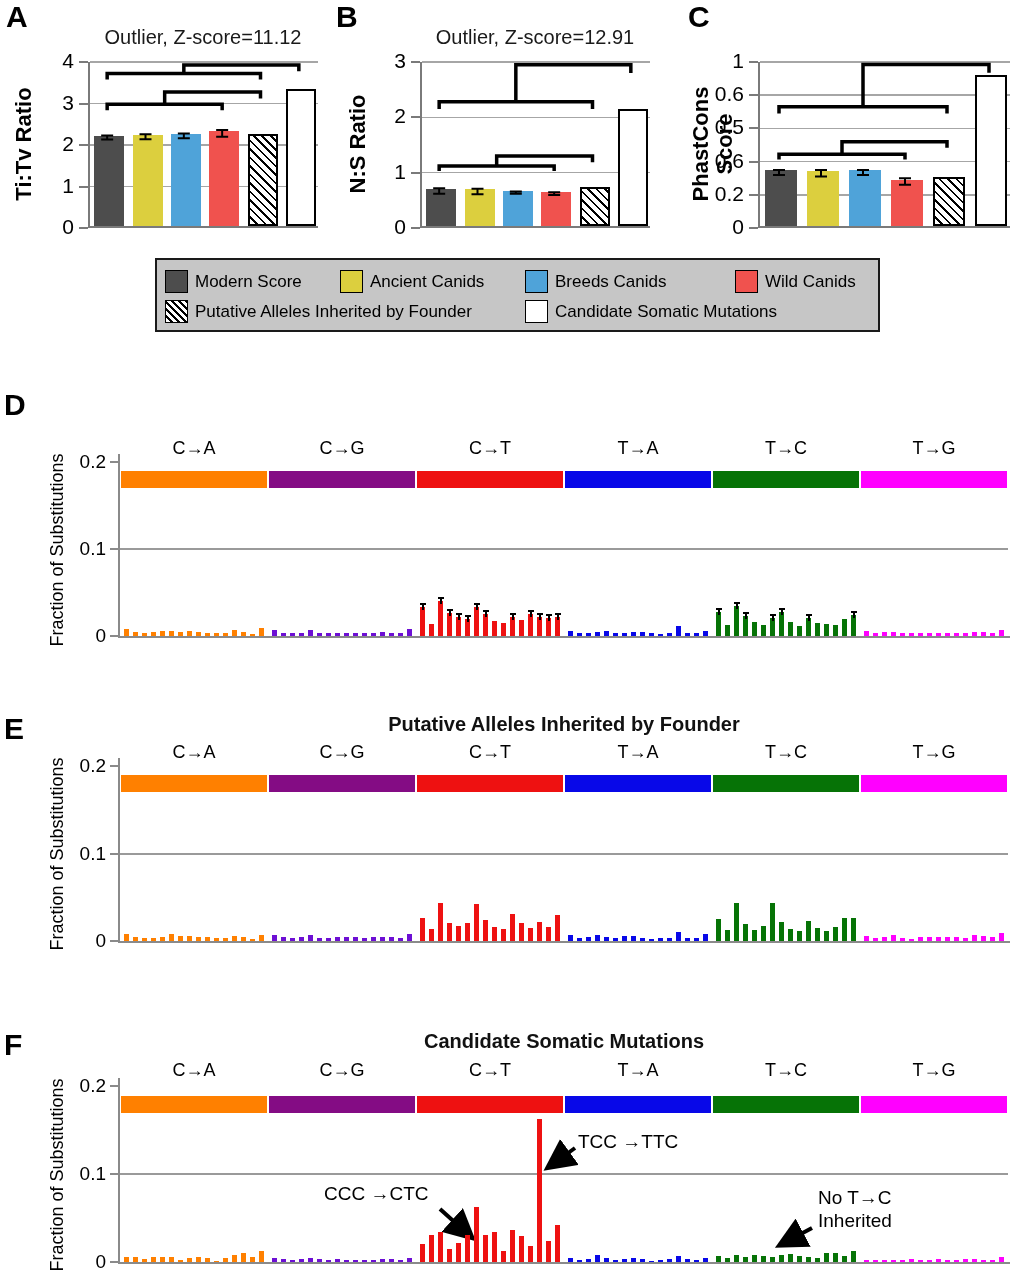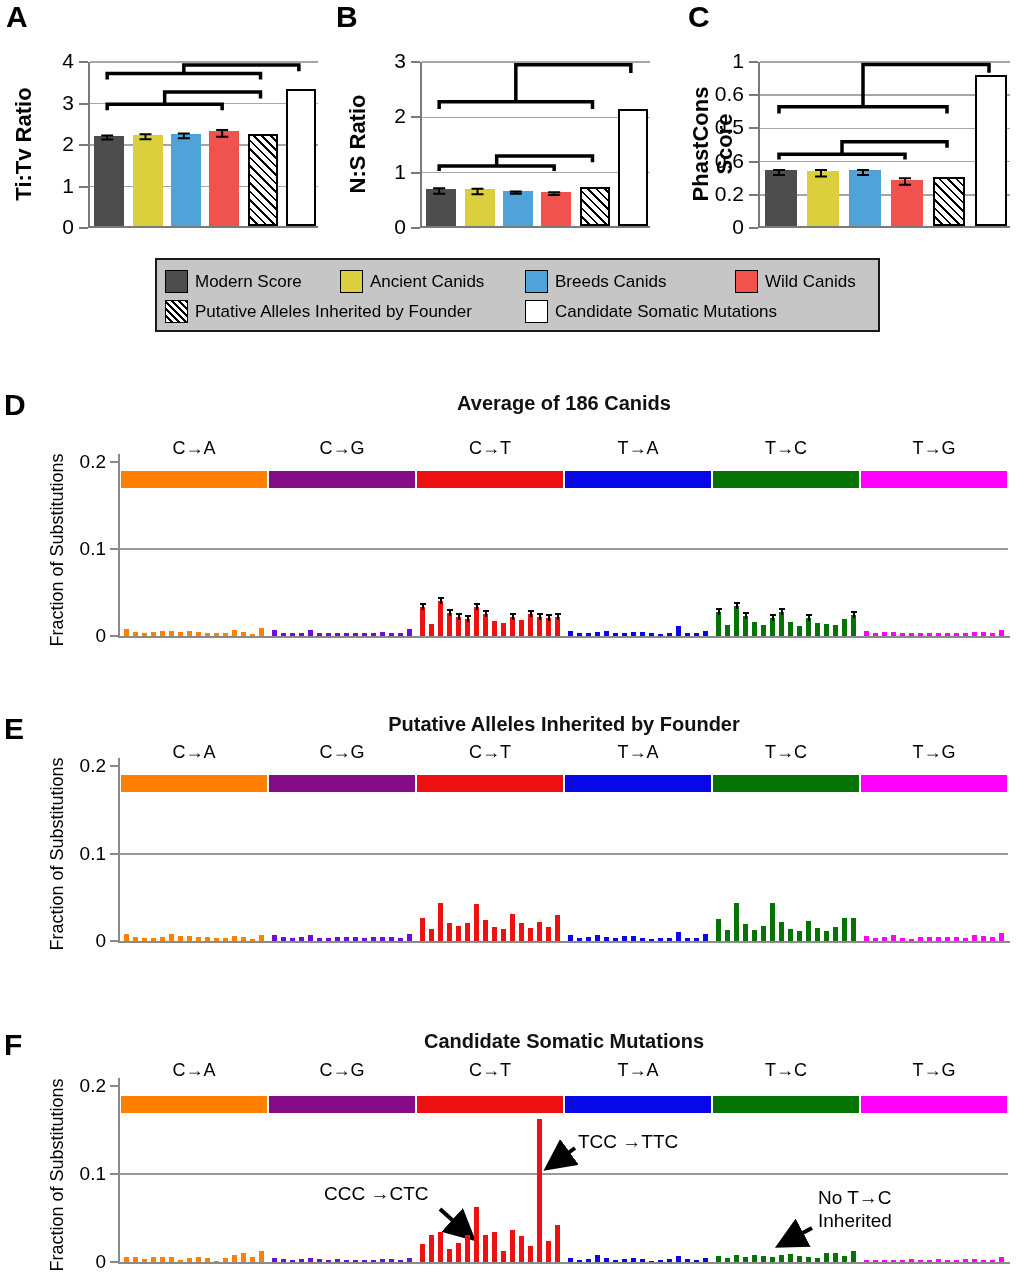--- a/index.html
+++ b/index.html
@@ -44,29 +44,30 @@
 
 <div id="fig">
 
   <div class="abs letter" style="left:6px;top:0px">A</div>
   <div class="abs letter" style="left:336px;top:0px">B</div>
   <div class="abs letter" style="left:688px;top:0px">C</div>
   <div class="abs letter" style="left:4px;top:388px">D</div>
   <div class="abs letter" style="left:4px;top:712px">E</div>
   <div class="abs letter" style="left:4px;top:1028px">F</div>
 
+  <div class="abs toptitle" style="left:73px;top:26px;width:260px">Outlier, Z-score=11.12</div>
+  <div class="abs toptitle" style="left:405px;top:26px;width:260px">Outlier, Z-score=12.91</div>
 
   <div class="abs ylab" style="left:-76px;top:132px;width:200px">Ti:Tv Ratio</div>
   <div class="abs ylab" style="left:258px;top:132px;width:200px">N:S Ratio</div>
   <div class="abs ylab" style="left:628px;top:120px;width:170px">PhastCons
 Score</div>
 
   <div class="legendbox" style="left:155px;top:258px;width:725px;height:74px"></div>
 
-  <div class="abs deftitle" style="left:264px;top:392px;width:600px">Average of 186 Canids</div>
   <div class="abs deftitle" style="left:264px;top:713px;width:600px">Putative Alleles Inherited by Founder</div>
   <div class="abs deftitle" style="left:264px;top:1030px;width:600px">Candidate Somatic Mutations</div>
 
   <div class="abs ylab ylab-def" style="left:-58px;top:538px;width:230px">Fraction of Substitutions</div>
   <div class="abs ylab ylab-def" style="left:-58px;top:842px;width:230px">Fraction of Substitutions</div>
   <div class="abs ylab ylab-def" style="left:-58px;top:1163px;width:230px">Fraction of Substitutions</div>
 
   <div class="annot" style="left:324px;top:1182px">CCC →CTC</div>
   <div class="annot" style="left:578px;top:1130px">TCC →TTC</div>
   <div class="annot" style="left:818px;top:1186px">

